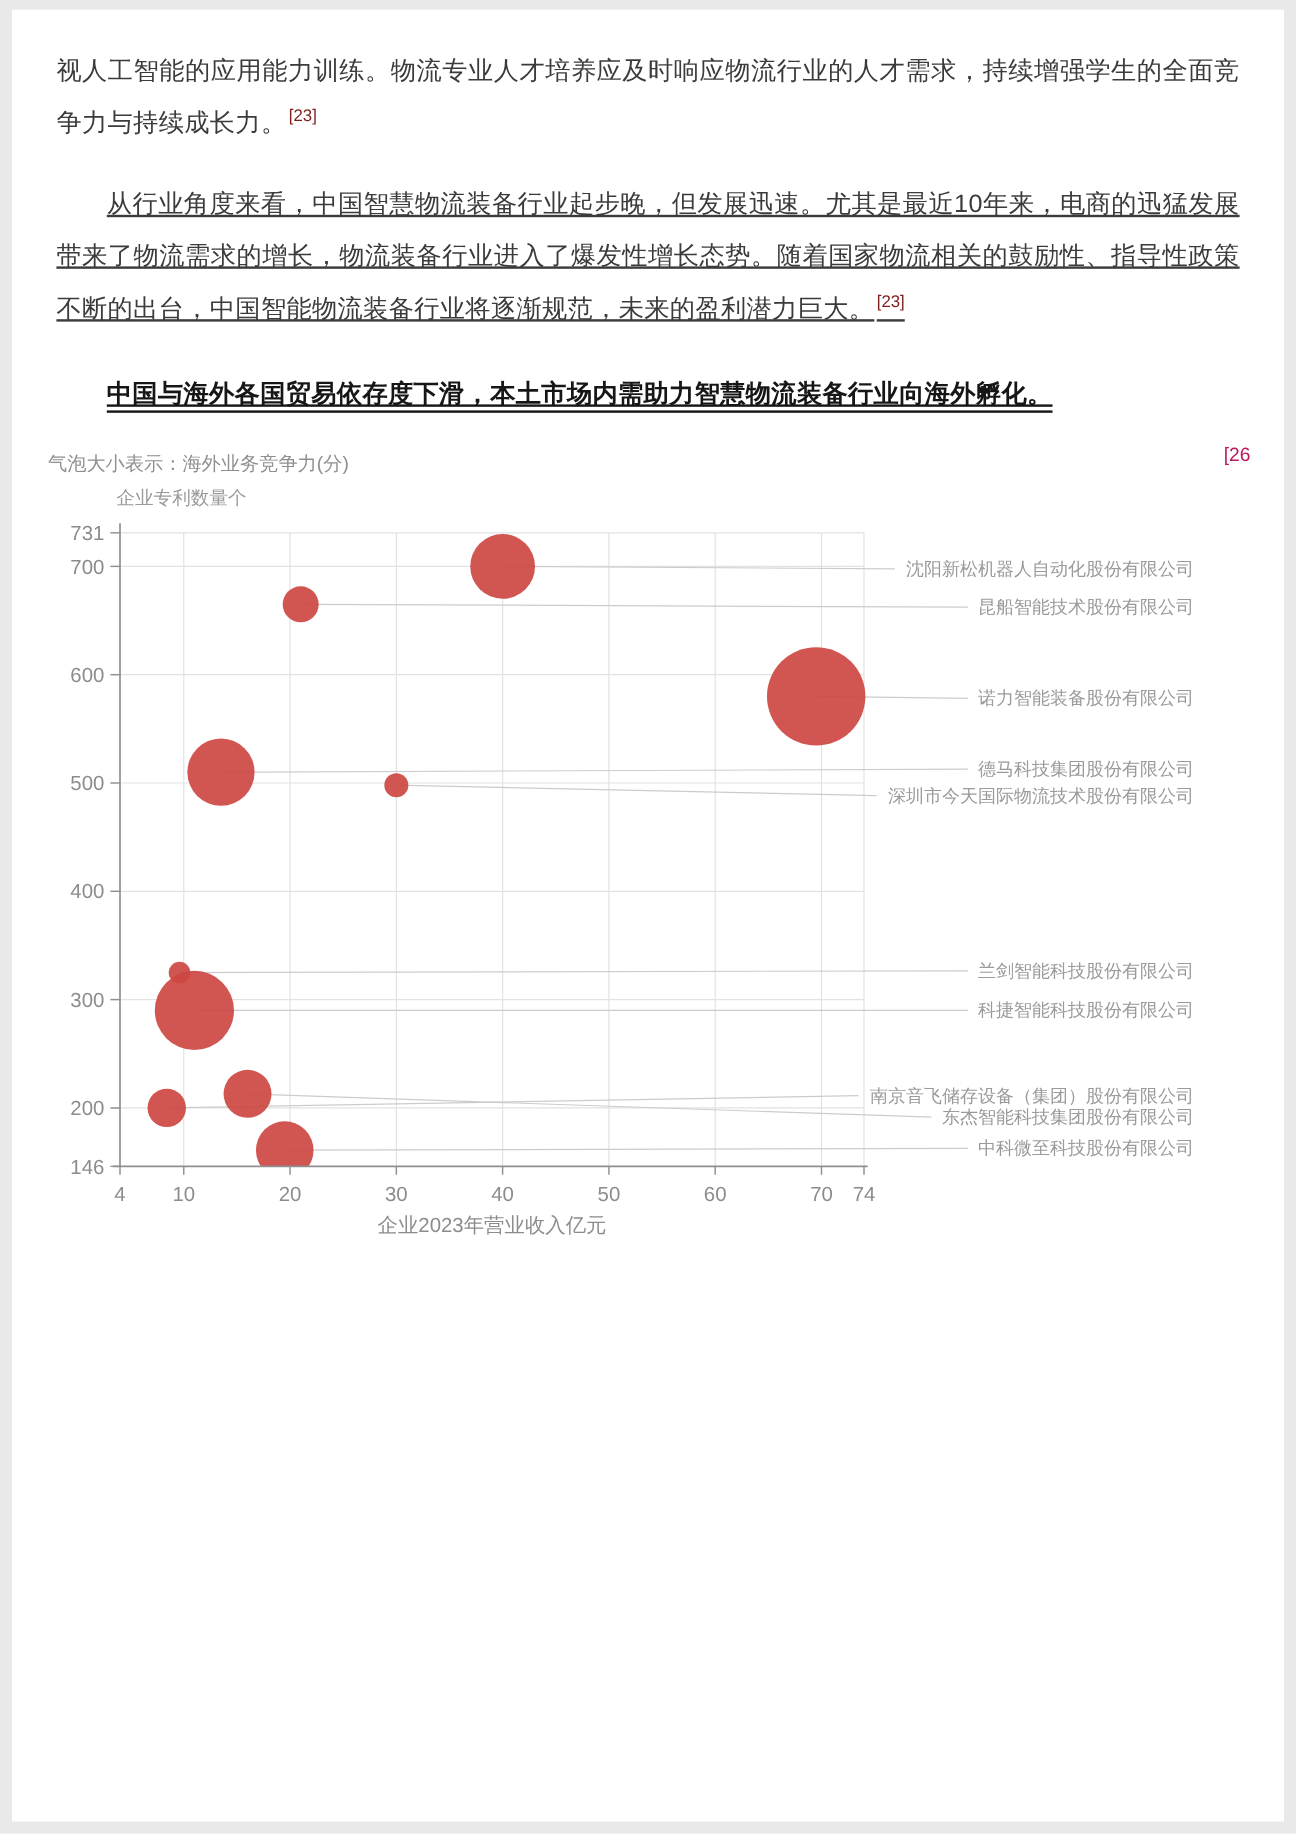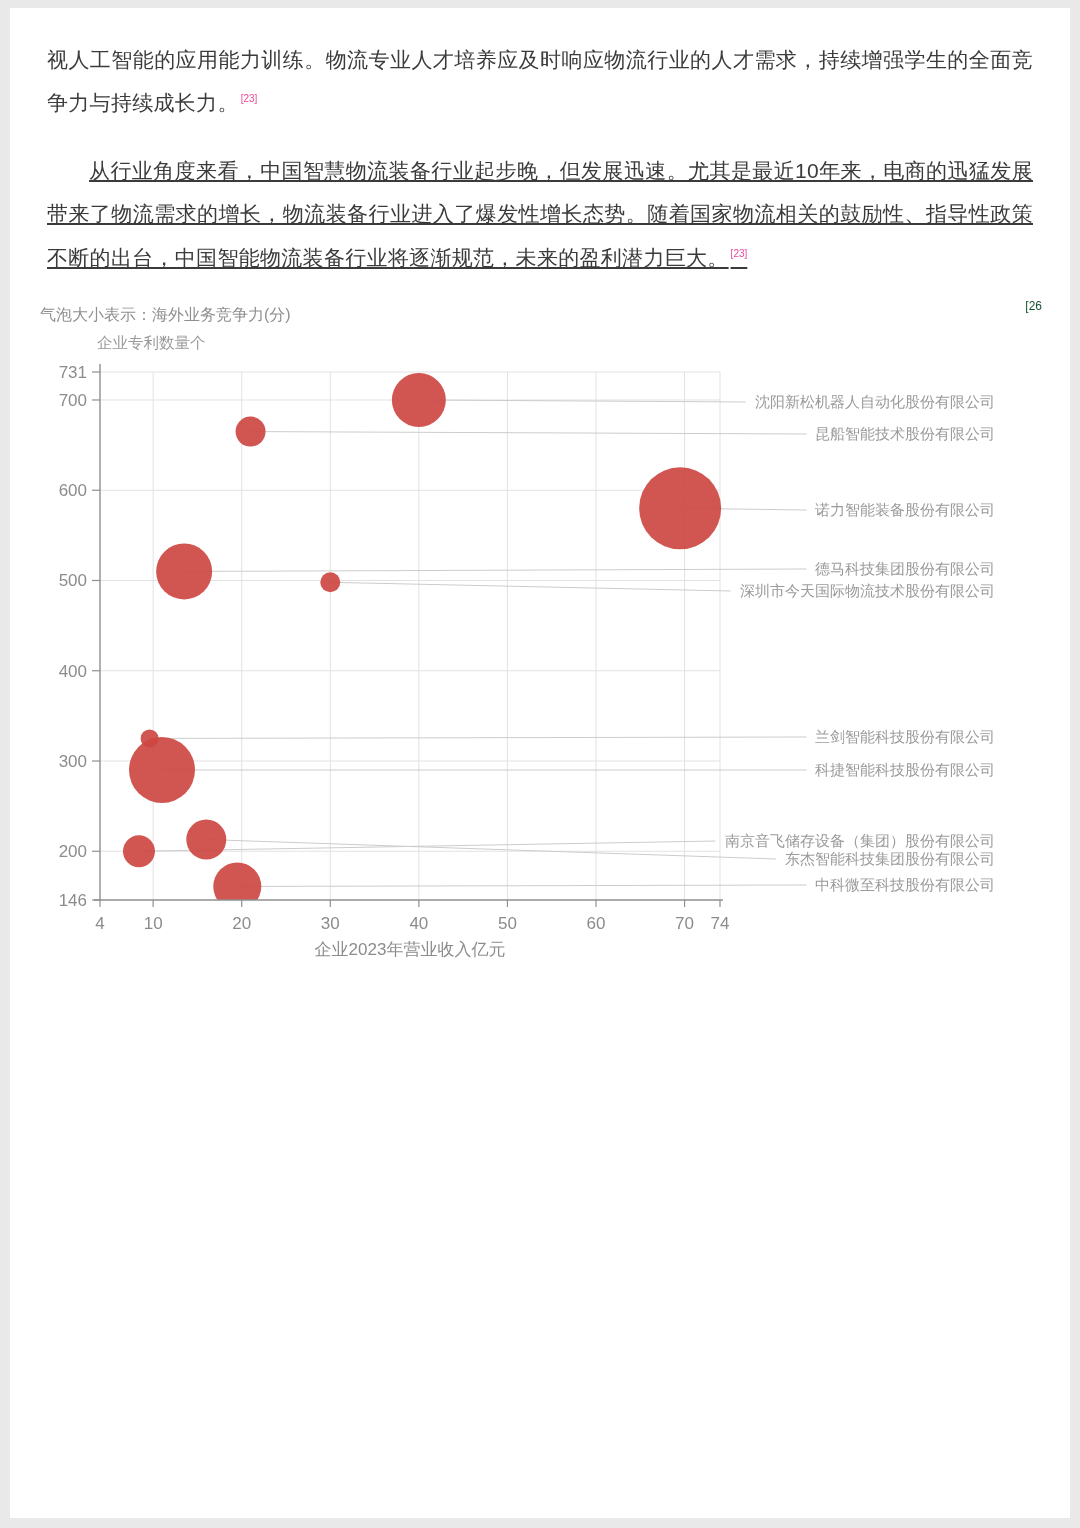--- a/index.html
+++ b/index.html
@@ -32,22 +32,22 @@
     font-weight:bold;
     color:#161616;
     margin:28px 0 24px 0;
   }
   .head .hl{
     text-decoration:underline;
     text-decoration-thickness:2px;
     text-underline-offset:7px;
   }
   .cite{
-    color:#ec4899;
-    font-size:10px;
+    color:#7f1d1d;
+    font-size:14px;
     vertical-align:super;
     line-height:0;
     letter-spacing:0;
     margin-left:2px;
     font-weight:normal;
   }
   .chart-wrap{
     position:relative;
     padding:0 0 0 30px;
     margin-top:4px;
@@ -56,36 +56,37 @@
     position:relative;
     width:1000px;
     color:#8f8f8f;
     font-size:16px;
     margin:26px 0 6px 0;
   }
   .chart-cite{
     position:absolute;
     right:-2px;
     top:-6px;
-    color:#14532d;
-    font-size:12px;
+    color:#be185d;
+    font-size:16px;
   }
   svg text{ font-family:"Liberation Sans","DejaVu Sans",sans-serif; }
 </style>
 </head>
 <body>
 
 <main class="sheet">
   <section class="doc">
 
     <p class="para"><span>视人工智能的应用能力训练。物流专业人才培养应及时响应物流行业的人才需求，持续增强学生的全面竞争力与持续成长力。</span><sup class="cite">[23]</sup></p>
 
     <p class="para indent"><span>从行业角度来看，中国智慧物流装备行业起步晚，但发展迅速。尤其是最近10年来，电商的迅猛发展带来了物流需求的增长，物流装备行业进入了爆发性增长态势。随着国家物流相关的鼓励性、指导性政策不断的出台，中国智能物流装备行业将逐渐规范，未来的盈利潜力巨大。</span><sup class="cite">[23]</sup></p>
 
 
+    <p class="para head indent"><span class="hl">中国与海外各国贸易依存度下滑，本土市场内需助力智慧物流装备行业向海外孵化。</span></p>
 
 
 
 
   </section>
 
   <section class="chart-wrap">
     <div class="subtitle-row">
       <span>气泡大小表示：海外业务竞争力(分)</span>
       <span class="chart-cite">[26</span>

